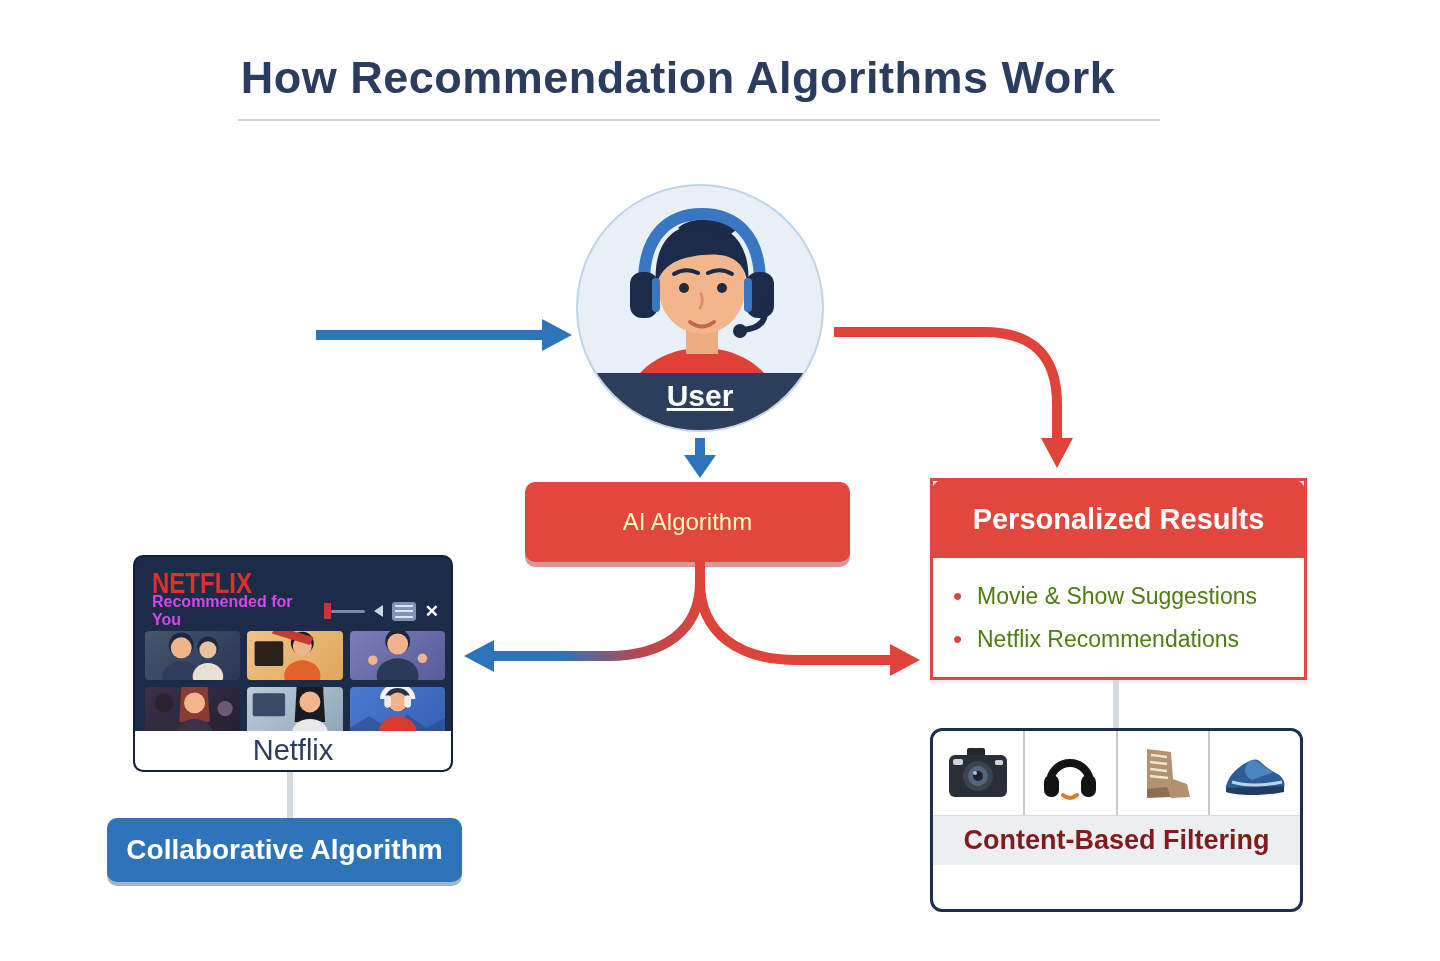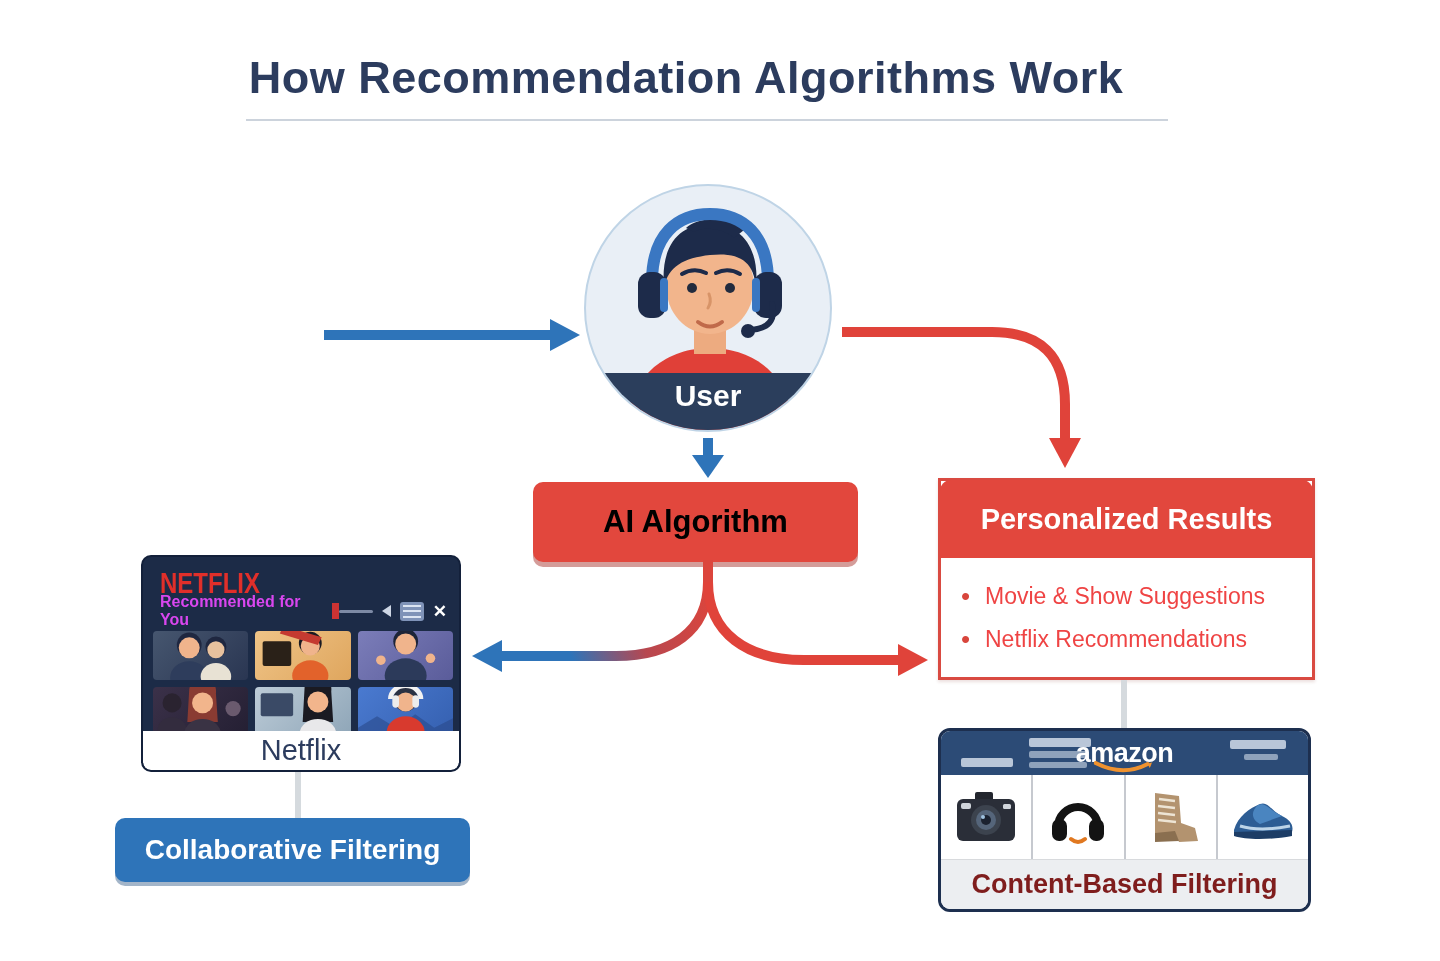--- a/index.html
+++ b/index.html
@@ -1,17 +1,17 @@
 <!DOCTYPE html>
 <html><head>
 <meta charset="utf-8">
 <style>
   * { margin: 0; padding: 0; box-sizing: border-box; }
   html,body { width: 1440px; height: 961px; background: #ffffff; font-family: "Liberation Sans", sans-serif; overflow: hidden; }
-  #canvas { position: relative; width: 1356px; height: 961px; background: #ffffff; margin-left: 8px; }
+  #canvas { position: relative; width: 1356px; height: 961px; background: #ffffff; }
 
   
   .title { position: absolute; top: 52px; left: 0; width: 100%; text-align: center;
            font-size: 45px; font-weight: 700; color: #2c3c5e; letter-spacing: .5px; }
   .title-rule { position: absolute; top: 119px; left: 238px; width: 922px; height: 2px; background: #ccd3dc; }
 
   
   .hbox { position: absolute; border-radius: 10px; }
 
   .userdata { left: 42px; top: 237px; width: 271px; height: 225px; background: #ffffff;
@@ -23,34 +23,34 @@
   .userdata-list li { font-size: 24px; color: #2c3c5e; line-height: 41px; position: relative; }
   .userdata-list li::before { content: "•"; position: absolute; left: -22px; color: #2c3c5e; }
 
   
   .user-circle { position: absolute; left: 576px; top: 184px; width: 248px; height: 248px;
                  border-radius: 50%; background: #e9eff6; border: 2px solid #bfd4e6;
                  overflow: hidden; }
   .user-circle svg { position: absolute; left: 0; top: 0; }
   .user-banner { position: absolute; left: 0; bottom: 0; width: 100%; height: 57px;
                  background: #2b3e5c; display: flex; align-items: flex-start; justify-content: center; }
-  .user-banner span { color: #fff; font-size: 30px; font-weight: 700; margin-top: 6px; }
+  .user-banner span { color: #fff; font-size: 30px; font-weight: 700; margin-top: 6px; text-decoration: underline; }
 
   
   .ai-box { left: 525px; top: 482px; width: 325px; height: 80px; background: #e2473d;
             box-shadow: 0 5px 0 rgba(160,35,28,.45); display: flex; align-items: center; justify-content: center; }
-  .ai-box span { color: #000000; font-size: 31px; font-weight: 700; }
+  .ai-box span { color: #fef9c3; font-size: 24px; font-weight: 400; }
 
   .results { left: 930px; top: 478px; width: 377px; height: 202px; background: #ffffff;
              border: 3px solid #d94a41; border-radius: 0; box-shadow: 0 2px 3px rgba(120,40,35,.15); }
   .results-head { height: 78px; margin: -1px; background: #e2473d; border-radius: 11px 11px 0 0;
                   display: flex; align-items: center; justify-content: center;
                   color: #fff; font-size: 29px; font-weight: 700; }
   .results-list { list-style: none; padding: 18px 8px 0 44px; }
-  .results-list li { font-size: 23px; color: #ef4444; line-height: 43px; position: relative; }
+  .results-list li { font-size: 23px; color: #4d7c0f; line-height: 43px; position: relative; }
   .results-list li::before { content: "•"; position: absolute; left: -24px; color: #d8463c; font-size: 26px; }
 
   
   .netflix-card { position: absolute; left: 133px; top: 555px; width: 320px; height: 217px;
                   background: #1c2b47; border: 2px solid #13203a; border-radius: 10px; overflow: hidden; }
   .nf-logo { position: absolute; left: 17px; top: 8px; font-size: 24px; font-weight: 800;
              color: #e12f2a; letter-spacing: 0px; transform: scaleY(1.25); transform-origin: left top; }
   .nf-row { position: absolute; left: 0; top: 40px; width: 100%; height: 28px; padding: 0 12px 0 17px;
             display: flex; align-items: center; }
   .nf-rec { color: #d946ef; font-size: 16px; font-weight: 700; }
@@ -227,41 +227,26 @@
       </div>
     </div>
     <div class="nf-strip">
       <span>Netflix</span>
     </div>
   </div>
 
   <div class="gray-line" style="left:287px; top:772px; height:46px;"></div>
 
   <div class="collab hbox">
-    <span>Collaborative Filtering</span>
+    <span>Collaborative Algorithm</span>
   </div>
 
   <div class="gray-line" style="left:1113px; top:680px; height:48px;"></div>
 
   <div class="amazon-card">
-    <div class="az-head">
-      <span class="az-bar" style="left:20px; bottom:8px; width:52px; height:9px;"></span>
-      <span class="az-bar" style="left:88px; top:7px; width:62px; height:9px;"></span>
-      <span class="az-bar" style="left:88px; top:20px; width:58px; height:7px; background:#8fa2bb;"></span>
-      <span class="az-bar" style="left:88px; top:31px; width:58px; height:6px; background:#8fa2bb;"></span>
-      <span class="az-bar" style="right:22px; top:9px; width:56px; height:9px;"></span>
-      <span class="az-bar" style="right:30px; top:23px; width:34px; height:6px; background:#8fa2bb;"></span>
-      <span class="az-logo">
-        <span>amazon</span>
-        <svg class="az-smile" viewBox="0 0 58 16">
-          <path d="M2,3 Q29,17 54,4" fill="none" stroke="#f0922e" stroke-width="4" stroke-linecap="round"></path>
-          <path d="M54,4 l5,-2 -3,6 Z" fill="#f0922e"></path>
-        </svg>
-      </span>
-    </div>
     <div class="az-products">
       <div class="az-cell">
         <svg width="62" height="54" viewBox="0 0 62 54">
           <rect x="20" y="2" width="18" height="9" rx="2" fill="#23262e"></rect>
           <rect x="2" y="9" width="58" height="42" rx="6" fill="#2a2e38"></rect>
           <rect x="6" y="13" width="10" height="6" rx="2" fill="#cfd4da"></rect>
           <circle cx="31" cy="30" r="15" fill="#3c434e"></circle>
           <circle cx="31" cy="30" r="10" fill="#55657a"></circle>
           <circle cx="31" cy="30" r="5" fill="#1b2230"></circle>
           <circle cx="28" cy="27" r="2" fill="#9fc2e0"></circle>

